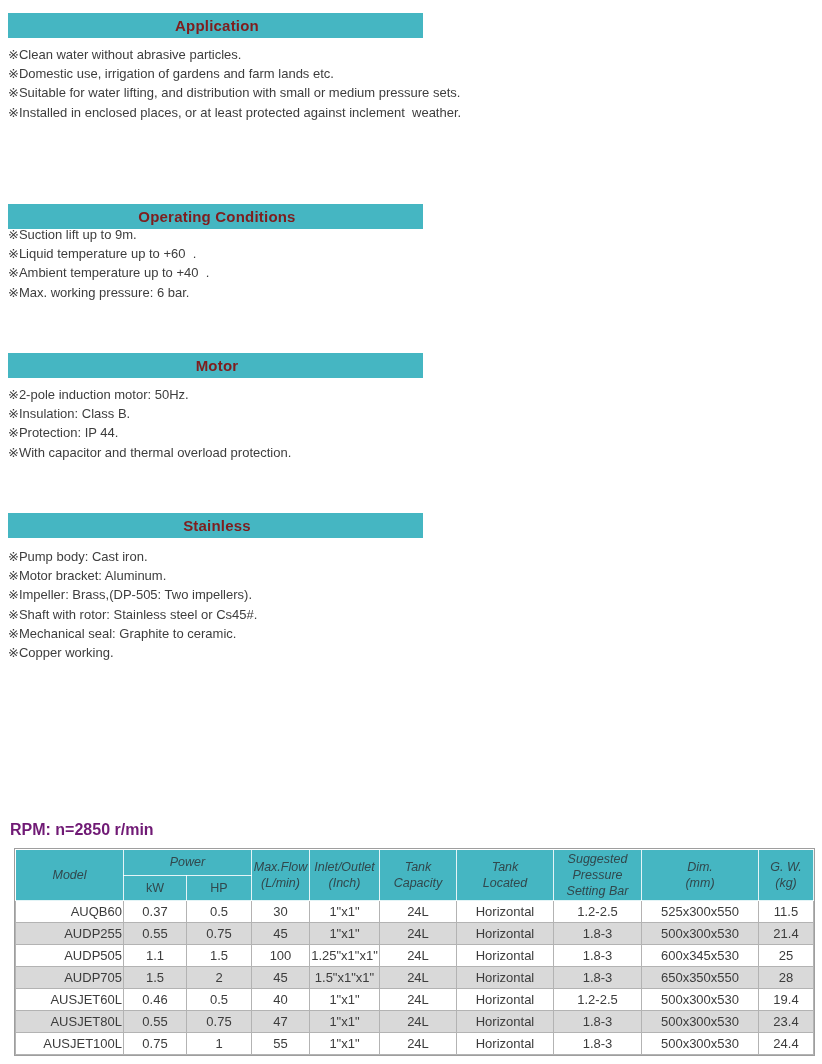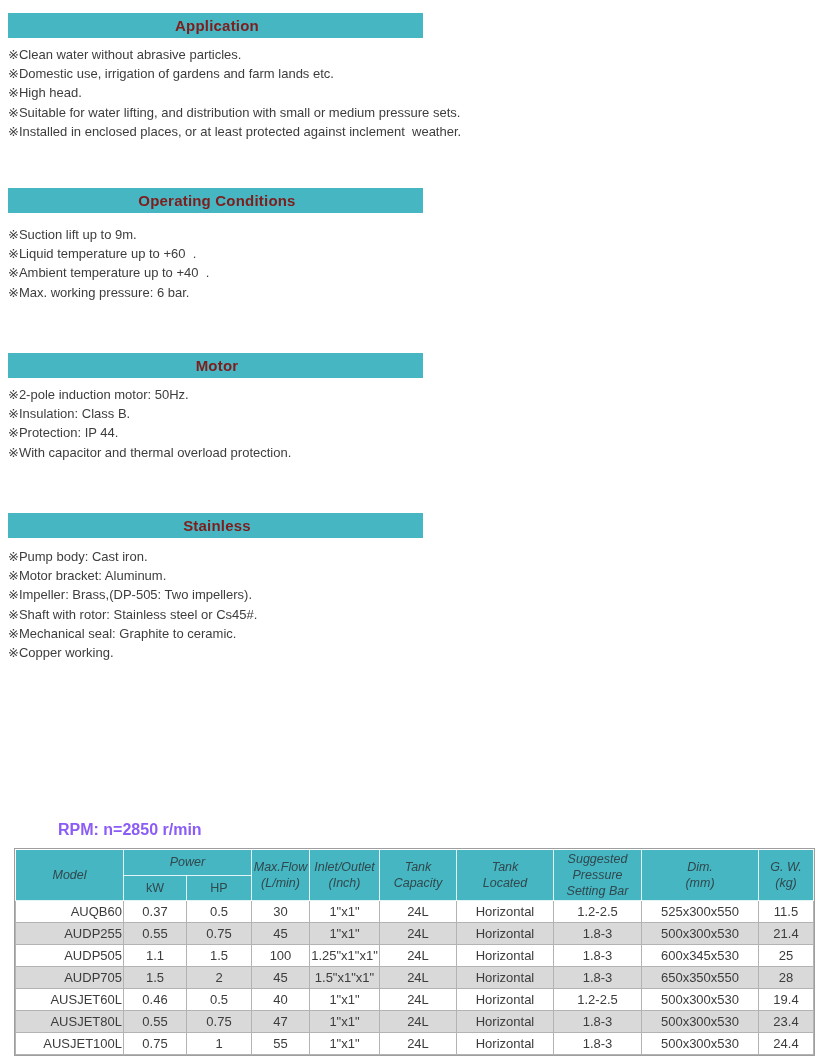--- a/index.html
+++ b/index.html
@@ -15,21 +15,21 @@
     letter-spacing:.2px;
     text-align:center;
   }
   .items{
     position:absolute;left:8px;width:800px;
     font-size:13px;line-height:19.2px;color:#3d3d3d;
   }
   .bullet{white-space:pre;}
   .rpm-title{
     position:absolute;left:10px;top:821px;
-    font-size:16px;font-weight:bold;color:#8b5cf6;margin-left:48px;
+    font-size:16px;font-weight:bold;color:#701a75;
   }
   .table-wrap{
     position:absolute;left:14px;top:848px;
     border:1px solid #9e9e9e;
   }
   table{border-collapse:collapse;table-layout:fixed;width:798px;}
   thead th{
     background:#45b6c2;color:#31484d;font-weight:normal;font-size:12.5px;
     border:1px solid rgba(255,255,255,.85);
     line-height:1.28;padding:1px 0;text-align:center;vertical-align:middle;
@@ -46,26 +46,25 @@
 </style>
 </head>
 <body>
 
 <div class="secbar" style="top:13px">
   <span>Application</span>
 </div>
 <div class="items" style="top:45px">
     <div class="bullet">※Clean water without abrasive particles.</div>
     <div class="bullet">※Domestic use, irrigation of gardens and farm lands etc.</div>
-    <div class="bullet">※High head.</div>
     <div class="bullet">※Suitable for water lifting, and distribution with small or medium pressure sets.</div>
     <div class="bullet">※Installed in enclosed places, or at least protected against inclement  weather.</div>
   </div>
 
-<div class="secbar" style="top:188px">
+<div class="secbar" style="top:204px">
   <span>Operating Conditions</span>
 </div>
 <div class="items" style="top:225px">
     <div class="bullet">※Suction lift up to 9m.</div>
     <div class="bullet">※Liquid temperature up to +60  .</div>
     <div class="bullet">※Ambient temperature up to +40  .</div>
     <div class="bullet">※Max. working pressure: 6 bar.</div>
   </div>
 
 <div class="secbar" style="top:353px">

